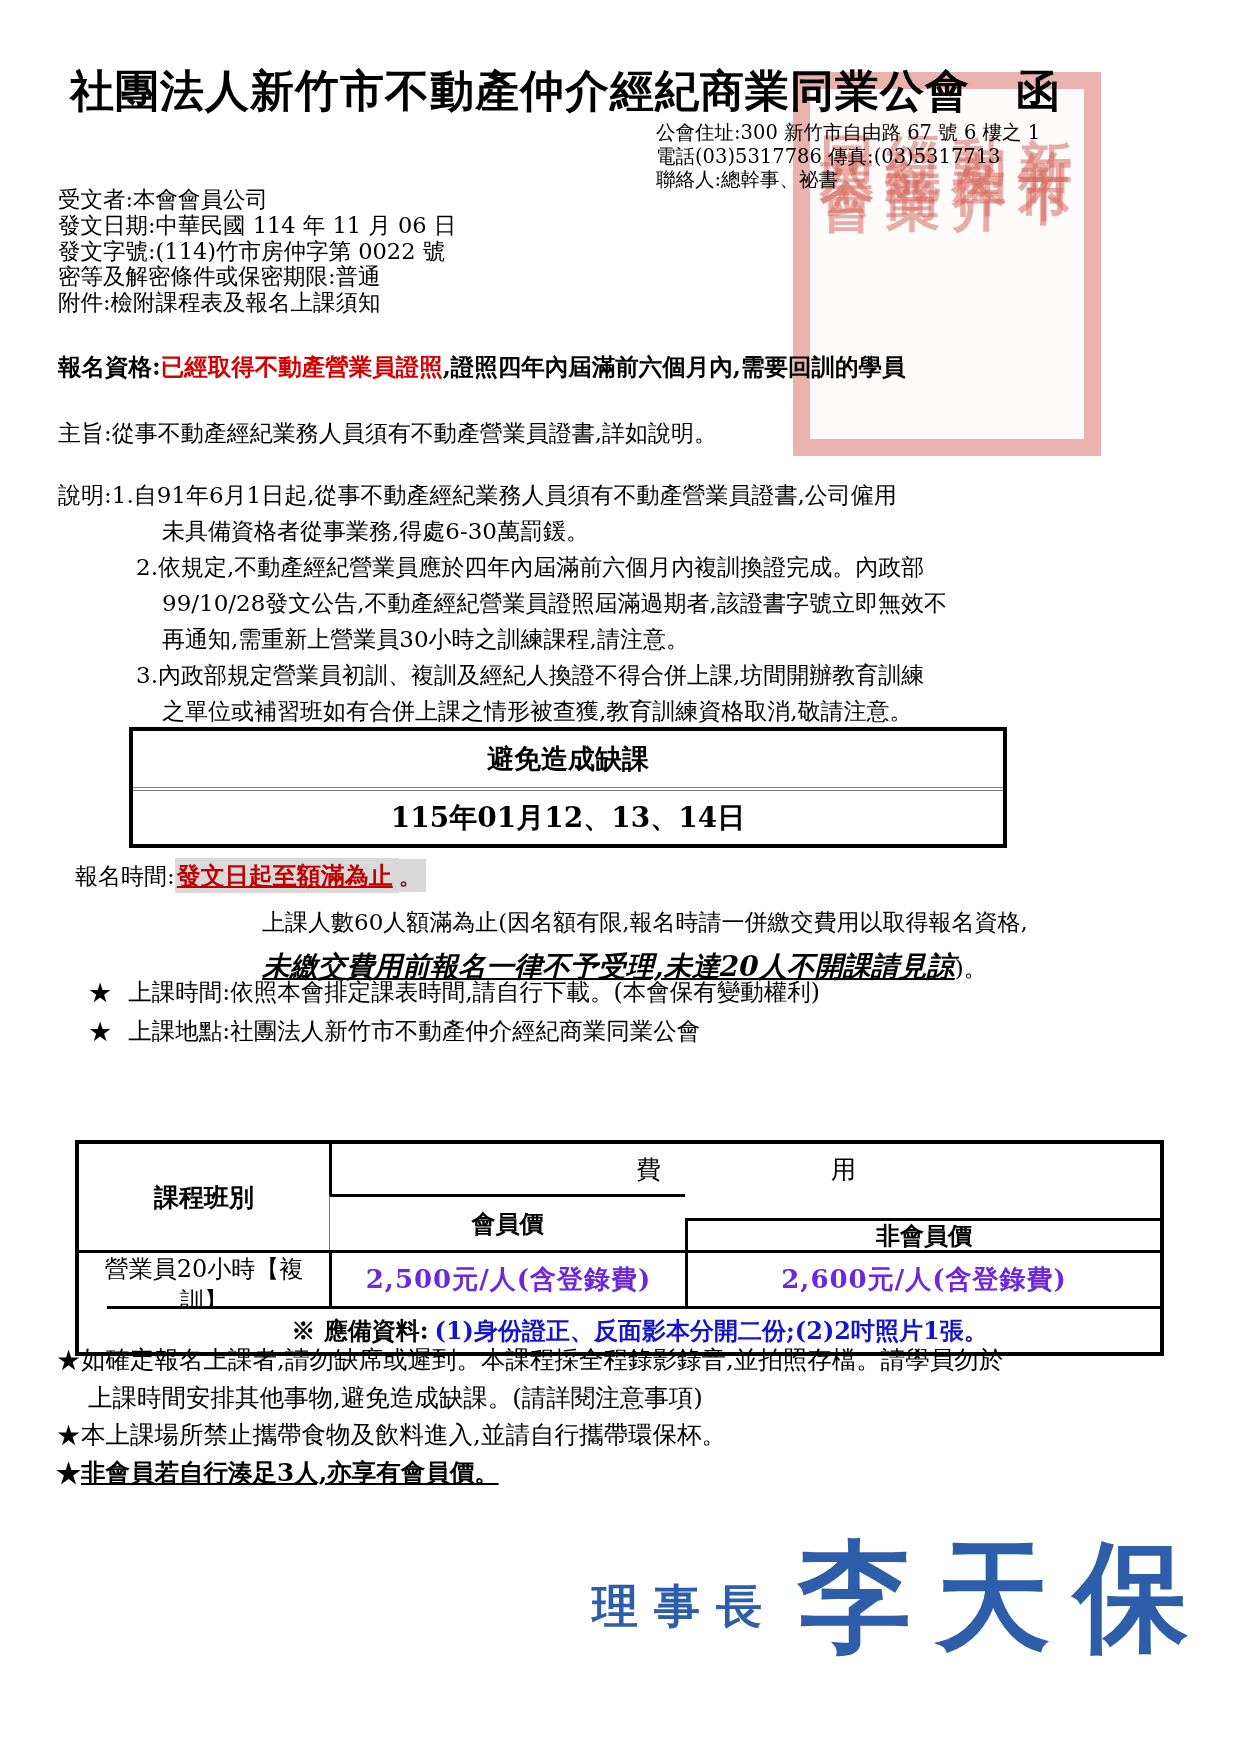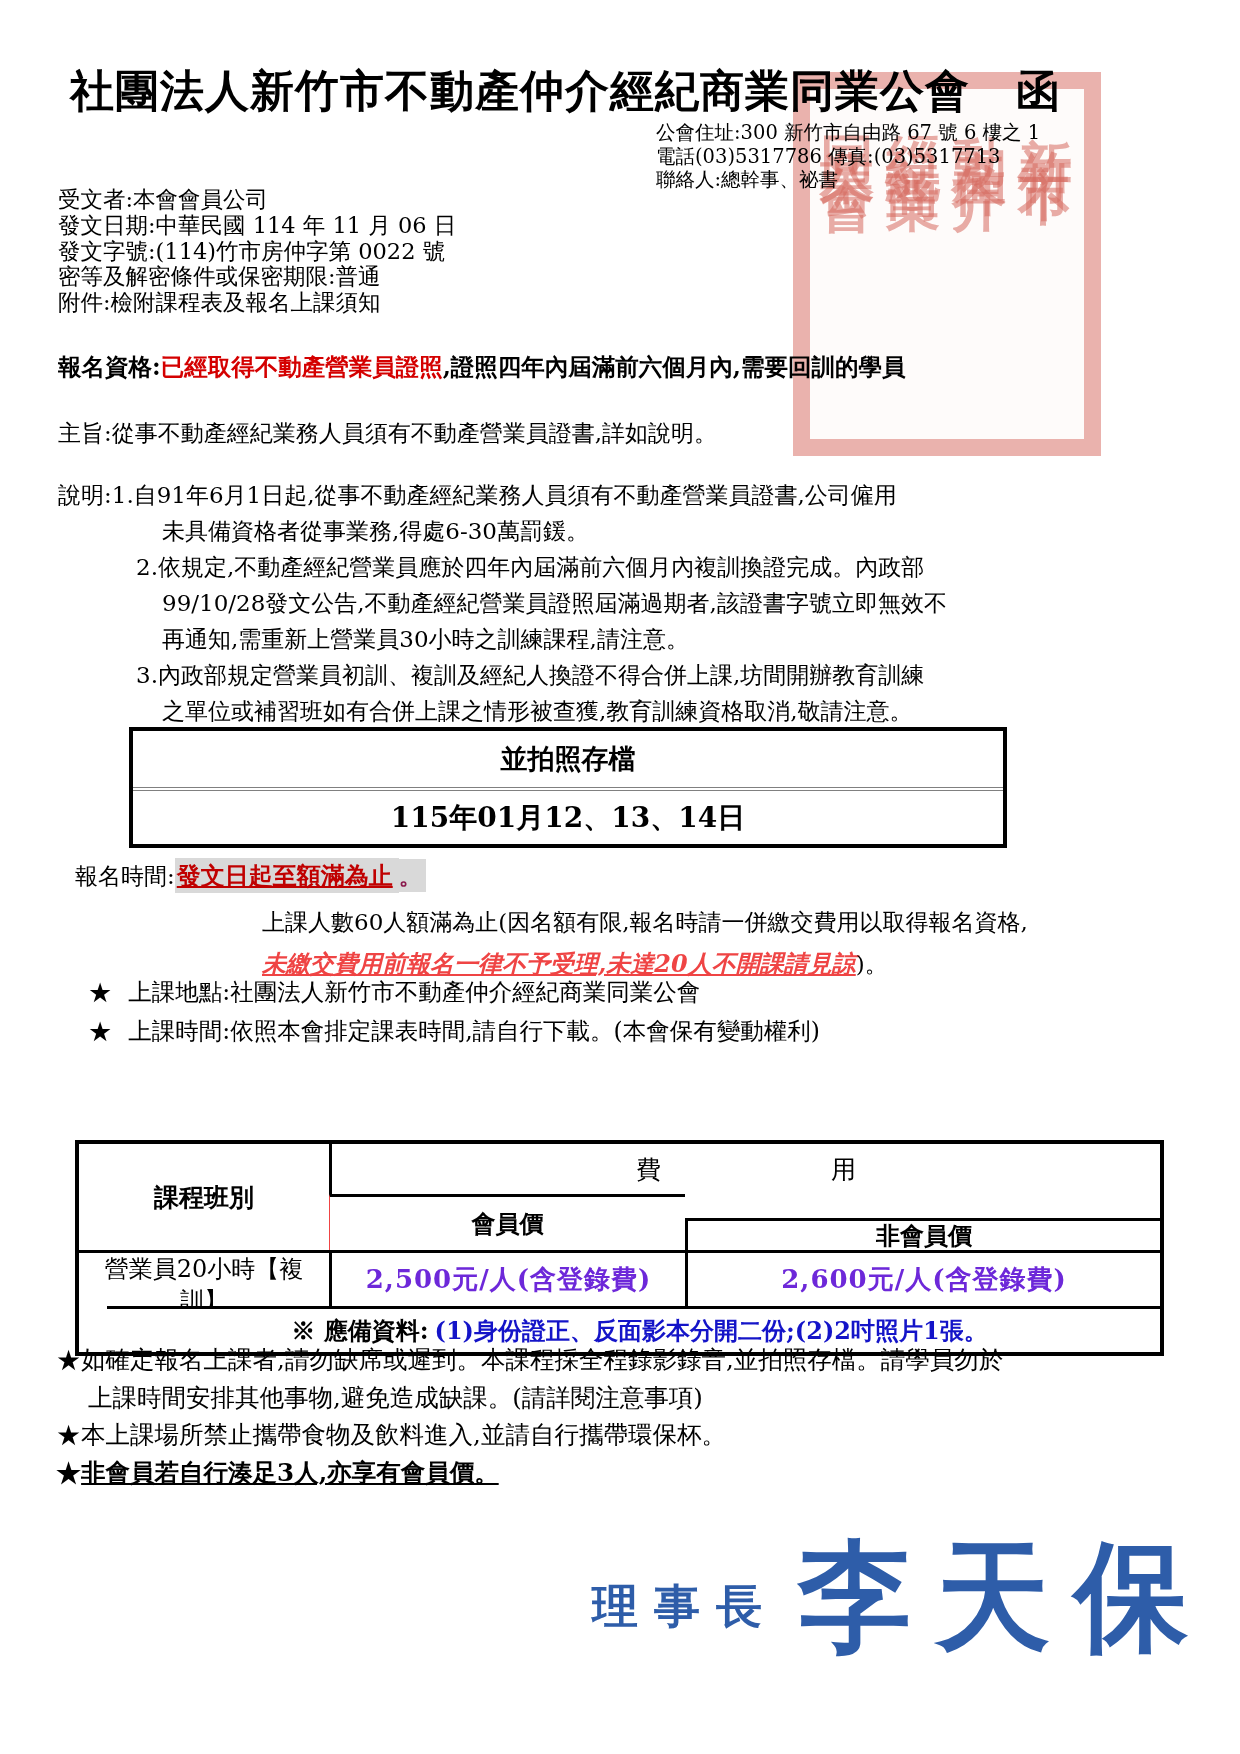--- a/index.html
+++ b/index.html
@@ -42,21 +42,21 @@
   .course-table{position:absolute;top:727px;left:129px;width:878px;border:4px solid #000;box-sizing:border-box;background:#fff;}
   .ct-header{height:56px;line-height:56px;text-align:center;font-size:27px;font-weight:bold;border-bottom:4px double #808080;}
   .ct-date{height:53px;line-height:53px;text-align:center;font-size:28px;font-weight:bold;}
   
   .reg{position:absolute;top:860px;left:75px;font-size:23px;white-space:nowrap;}
   .reg-hl{background:#d9d9d9;color:#c00000;font-weight:bold;font-size:24px;
     text-decoration:underline;padding:3px 6px 3px 2px;}
   .reg-hl-period{background:#d9d9d9;color:#8b1a4d;font-weight:bold;padding:3px 4px 3px 0;text-decoration:none;}
   .reg-line2{margin-top:15px;padding-left:187px;}
   .reg-line3{margin-top:10px;padding-left:187px;}
-  .reg-red{color:#ef4444;font-weight:bold;font-style:italic;text-decoration:underline;font-size:24px;}
+  .reg-red{color:#000000;font-weight:bold;font-style:italic;text-decoration:underline;font-size:28px;}
   
   .stars{position:absolute;top:973px;left:88px;font-size:23.5px;line-height:39px;white-space:nowrap;}
   .star{font-size:27px;margin-right:16px;vertical-align:-2px;}
   .star-address{padding-left:268px;}
   
   .fee-table{position:absolute;top:1140px;left:75px;width:1089px;box-sizing:border-box;
     border:4px solid #000;display:grid;grid-template-columns:250px 356px 1fr;
     grid-template-rows:50px 56px 56px 46px;background:#fff;}
   .fee-table>div{display:flex;align-items:center;justify-content:center;box-sizing:border-box;}
   .ft-course-header{grid-column:1;grid-row:1/3;font-size:25px;font-weight:bold;}
@@ -126,40 +126,40 @@
       <div>說明:1.自91年6月1日起,從事不動產經紀業務人員須有不動產營業員證書,公司僱用</div>
       <div class="ind2">未具備資格者從事業務,得處6-30萬罰鍰。</div>
       <div class="ind1">2.依規定,不動產經紀營業員應於四年內屆滿前六個月內複訓換證完成。內政部</div>
       <div class="ind2">99/10/28發文公告,不動產經紀營業員證照屆滿過期者,該證書字號立即無效不</div>
       <div class="ind2">再通知,需重新上營業員30小時之訓練課程,請注意。</div>
       <div class="ind1">3.內政部規定營業員初訓、複訓及經紀人換證不得合併上課,坊間開辦教育訓練</div>
       <div class="ind2">之單位或補習班如有合併上課之情形被查獲,教育訓練資格取消,敬請注意。</div>
     </div>
 
     <div class="course-table">
-      <div class="ct-header">並拍照存檔</div>
+      <div class="ct-header">避免造成缺課</div>
       <div class="ct-date">115年01月12、13、14日</div>
     </div>
 
     <div class="reg">
       <div>
         <span>報名時間:</span><span class="reg-hl">發文日起至額滿為止</span><span class="reg-hl-period">。</span>
       </div>
       <div class="reg-line2">上課人數60人額滿為止(因名額有限,報名時請一併繳交費用以取得報名資格,</div>
       <div class="reg-line3">
         <span class="reg-red">未繳交費用前報名一律不予受理,未達20人不開課請見諒</span><span>)。</span>
       </div>
     </div>
 
     <div class="stars">
       <div>
+        <span class="star">★</span><span>上課時間:依照本會排定課表時間,請自行下載。(本會保有變動權利)</span>
+      </div>
+      <div>
         <span class="star">★</span><span>上課地點:社團法人新竹市不動產仲介經紀商業同業公會</span>
-      </div>
-      <div>
-        <span class="star">★</span><span>上課時間:依照本會排定課表時間,請自行下載。(本會保有變動權利)</span>
       </div>
     </div>
 
     <div class="fee-table">
       <div class="ft-course-header">課程班別</div>
       <div class="ft-fee-header">
         <span>費</span>
         <span>用</span>
       </div>
       <div class="ft-member-h">會員價</div>

